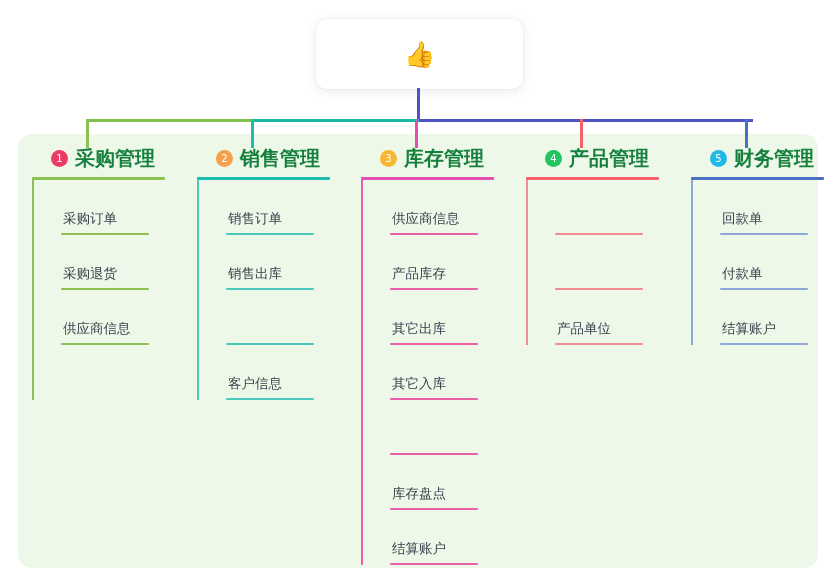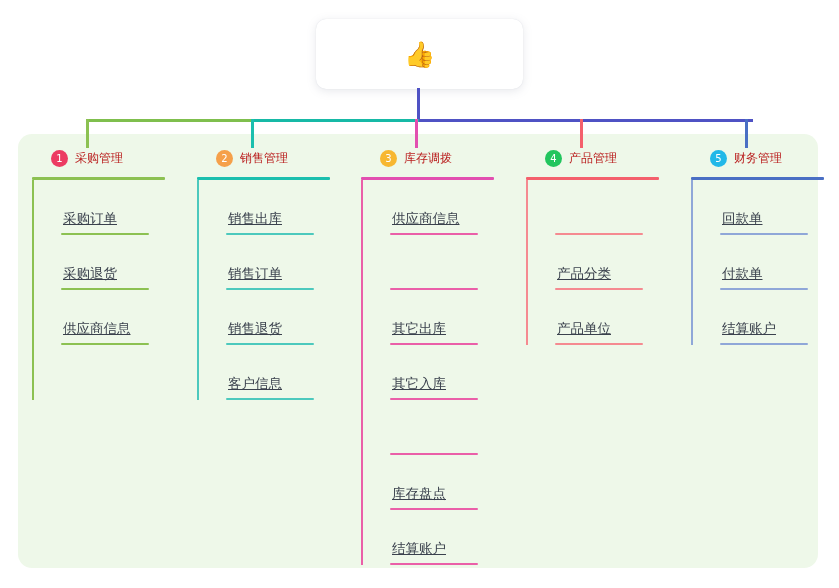--- a/index.html
+++ b/index.html
@@ -85,23 +85,24 @@
     height: 17px;
     border-radius: 50%;
     color: #ffffff;
     font-size: 10px;
     line-height: 17px;
     text-align: center;
     flex: 0 0 auto;
     font-family: "DejaVu Sans", sans-serif;
   }
   .col-title {
-    font-size: 12px;
-    color: #b91c1c;
+    font-size: 20px;
+    color: #15803d;
     white-space: nowrap;
+    font-weight: bold;
   }
   .head-rule {
     height: 3px;
     margin-top: 6px;
     border-radius: 1px;
   }
 
   .leaf-wrap {
     position: relative;
     margin-top: 0;
@@ -119,21 +120,20 @@
     padding-left: 31px;
     display: flex;
     flex-direction: column;
     justify-content: flex-end;
   }
   .leaf-label {
     font-size: 13.5px;
     color: #3a414d;
     white-space: nowrap;
     margin-bottom: 5px;
-    text-decoration: underline;
   }
   .leaf-rule {
     height: 2px;
     width: 88px;
     margin-left: -2px;
     border-radius: 1px;
   }
 </style>
 </head>
 <body>
@@ -183,50 +183,50 @@
       </div>
       <div class="column" style="left: 197px;">
         <div class="col-head">
           <span class="badge" style="background: rgb(245, 160, 74);">2</span>
           <span class="col-title">销售管理</span>
         </div>
         <div class="head-rule" style="background: rgb(27, 191, 174); width: 133px;"></div>
         <div class="leaf-wrap">
           <div class="spine" style="background: rgb(76, 201, 189); height: 220px;"></div>
           <div class="leaf">
+            <div class="leaf-label">销售订单</div>
+            <div class="leaf-rule" style="background: rgb(76, 201, 189);"></div>
+          </div>
+          <div class="leaf">
             <div class="leaf-label">销售出库</div>
             <div class="leaf-rule" style="background: rgb(76, 201, 189);"></div>
           </div>
           <div class="leaf">
-            <div class="leaf-label">销售订单</div>
-            <div class="leaf-rule" style="background: rgb(76, 201, 189);"></div>
-          </div>
-          <div class="leaf">
-            <div class="leaf-label">销售退货</div>
             <div class="leaf-rule" style="background: rgb(76, 201, 189);"></div>
           </div>
           <div class="leaf">
             <div class="leaf-label">客户信息</div>
             <div class="leaf-rule" style="background: rgb(76, 201, 189);"></div>
           </div>
         </div>
       </div>
       <div class="column" style="left: 361px;">
         <div class="col-head">
           <span class="badge" style="background: rgb(247, 183, 49);">3</span>
-          <span class="col-title">库存调拨</span>
+          <span class="col-title">库存管理</span>
         </div>
         <div class="head-rule" style="background: rgb(226, 79, 176); width: 133px;"></div>
         <div class="leaf-wrap">
           <div class="spine" style="background: rgb(234, 95, 168); height: 385px;"></div>
           <div class="leaf">
             <div class="leaf-label">供应商信息</div>
             <div class="leaf-rule" style="background: rgb(234, 95, 168);"></div>
           </div>
           <div class="leaf">
+            <div class="leaf-label">产品库存</div>
             <div class="leaf-rule" style="background: rgb(234, 95, 168);"></div>
           </div>
           <div class="leaf">
             <div class="leaf-label">其它出库</div>
             <div class="leaf-rule" style="background: rgb(234, 95, 168);"></div>
           </div>
           <div class="leaf">
             <div class="leaf-label">其它入库</div>
             <div class="leaf-rule" style="background: rgb(234, 95, 168);"></div>
           </div>
@@ -248,21 +248,20 @@
           <span class="badge" style="background: rgb(34, 197, 94);">4</span>
           <span class="col-title">产品管理</span>
         </div>
         <div class="head-rule" style="background: rgb(244, 96, 108); width: 133px;"></div>
         <div class="leaf-wrap">
           <div class="spine" style="background: rgb(245, 138, 144); height: 165px;"></div>
           <div class="leaf">
             <div class="leaf-rule" style="background: rgb(245, 138, 144);"></div>
           </div>
           <div class="leaf">
-            <div class="leaf-label">产品分类</div>
             <div class="leaf-rule" style="background: rgb(245, 138, 144);"></div>
           </div>
           <div class="leaf">
             <div class="leaf-label">产品单位</div>
             <div class="leaf-rule" style="background: rgb(245, 138, 144);"></div>
           </div>
         </div>
       </div>
       <div class="column" style="left: 691px;">
         <div class="col-head">

